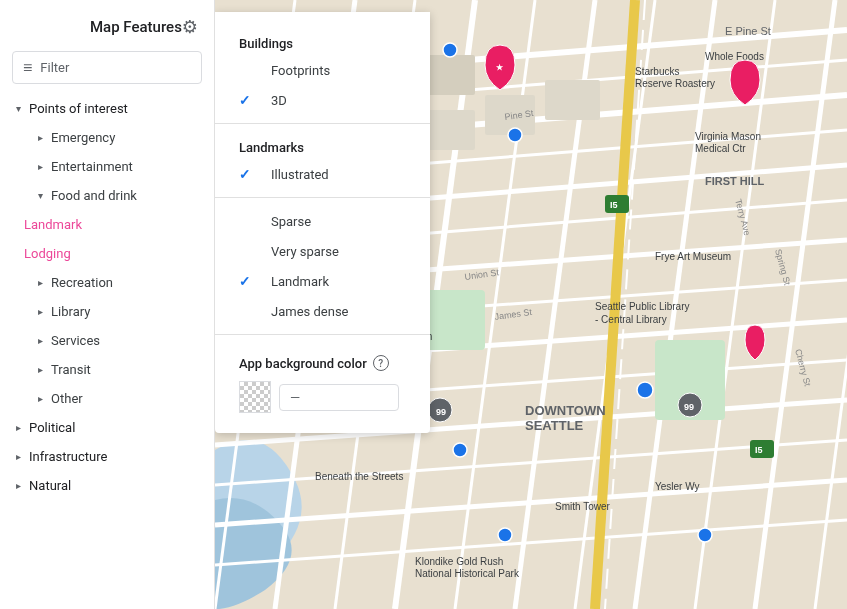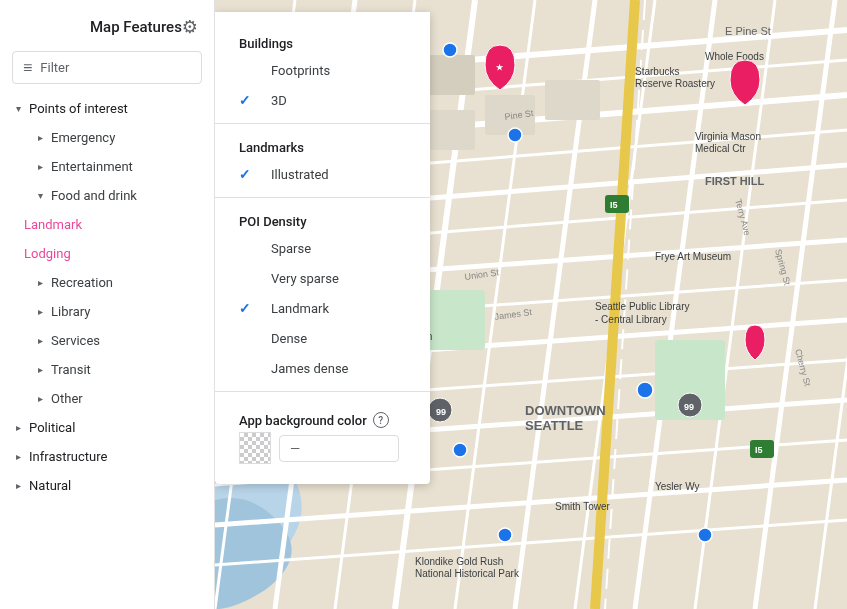--- a/index.html
+++ b/index.html
@@ -116,21 +116,21 @@
     .app-bg-section {
       padding: 12px 24px 0 24px;
     }
     .app-bg-label {
       display: flex;
       align-items: center;
       gap: 6px;
       font-size: 13px;
       font-weight: 500;
       color: #202124;
-      margin-bottom: 4px;
+      margin-bottom: 10px;
     }
     .help-icon {
       width: 16px;
       height: 16px;
       border-radius: 50%;
       border: 1.5px solid #5f6368;
       color: #5f6368;
       font-size: 10px;
       display: flex;
       align-items: center;
@@ -385,36 +385,31 @@
       <div class="dropdown-divider"></div>
 
       <div class="dropdown-section-title">Landmarks</div>
       <div class="dropdown-item">
         <span class="check">✓</span>
         <span>Illustrated</span>
       </div>
 
       <div class="dropdown-divider"></div>
 
-      <div class="dropdown-section-title">POI Density</div>
       <div class="dropdown-item">
         <span class="check">&nbsp;</span>
         <span>Sparse</span>
       </div>
       <div class="dropdown-item">
         <span class="check">&nbsp;</span>
         <span>Very sparse</span>
       </div>
       <div class="dropdown-item">
         <span class="check">✓</span>
         <span>Landmark</span>
-      </div>
-      <div class="dropdown-item">
-        <span class="check">&nbsp;</span>
-        <span>Dense</span>
       </div>
       <div class="dropdown-item">
         <span class="check">&nbsp;</span>
         <span>James dense</span>
       </div>
 
       <div class="dropdown-divider"></div>
 
       <div class="app-bg-section">
         <div class="app-bg-label">

